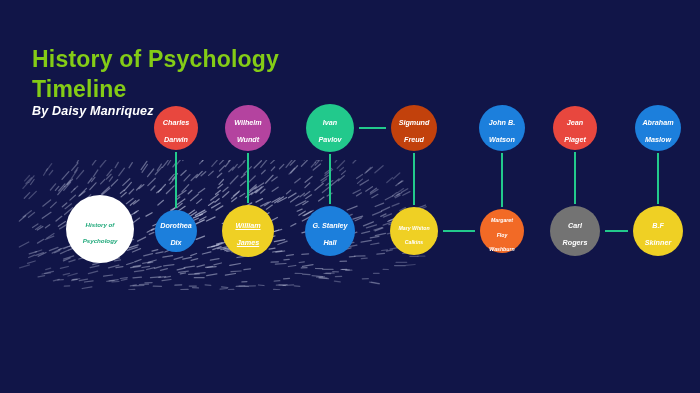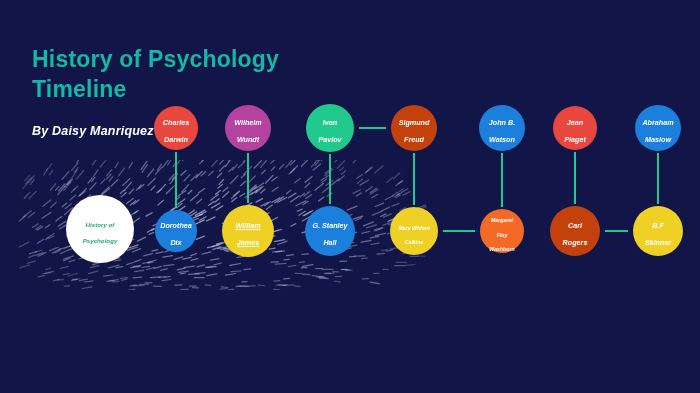--- a/index.html
+++ b/index.html
@@ -20,29 +20,29 @@
     position:absolute;
     left:18px;top:160px;
     width:420px;height:130px;
     pointer-events:none;
   }
   
   #title{
     position:absolute;
     left:32px;top:44px;
     width:300px;
-    color:#14b8a6;
+    color:#84cc16;
     font-size:23px;
     font-weight:bold;
     line-height:1.32;
     letter-spacing:.2px;
   }
   #author{
     position:absolute;
-    left:32px;top:124px;
+    left:32px;top:104px;
     color:#FFFFFF;
     font-size:12.5px;
     font-weight:bold;
     font-style:italic;
     letter-spacing:.2px;
   }
   
   .conn{position:absolute;background:#22C98C;}
   .conn-v{width:2px;}
   .conn-h{height:2px;}
@@ -745,21 +745,21 @@
           <span>Calkins</span>
         </div>
       </div>
       <div class="node n-tiny" style="left: 480px; top: 209px; width: 44px; height: 44px; background: rgb(242, 106, 38);">
         <div>
           <span>Margaret</span>
           <span>Floy</span>
           <span>Washburn</span>
         </div>
       </div>
-      <div class="node n-bot" style="left: 550px; top: 206px; width: 50px; height: 50px; background: #c2410c;">
+      <div class="node n-bot" style="left: 550px; top: 206px; width: 50px; height: 50px; background: #737373;">
         <div>
           <span>Carl</span>
           <span>Rogers</span>
         </div>
       </div>
       <div class="node n-bot" style="left: 633px; top: 206px; width: 50px; height: 50px; background: rgb(239, 208, 36);">
         <div>
           <span>B.F</span>
           <span>Skinner</span>
         </div>

